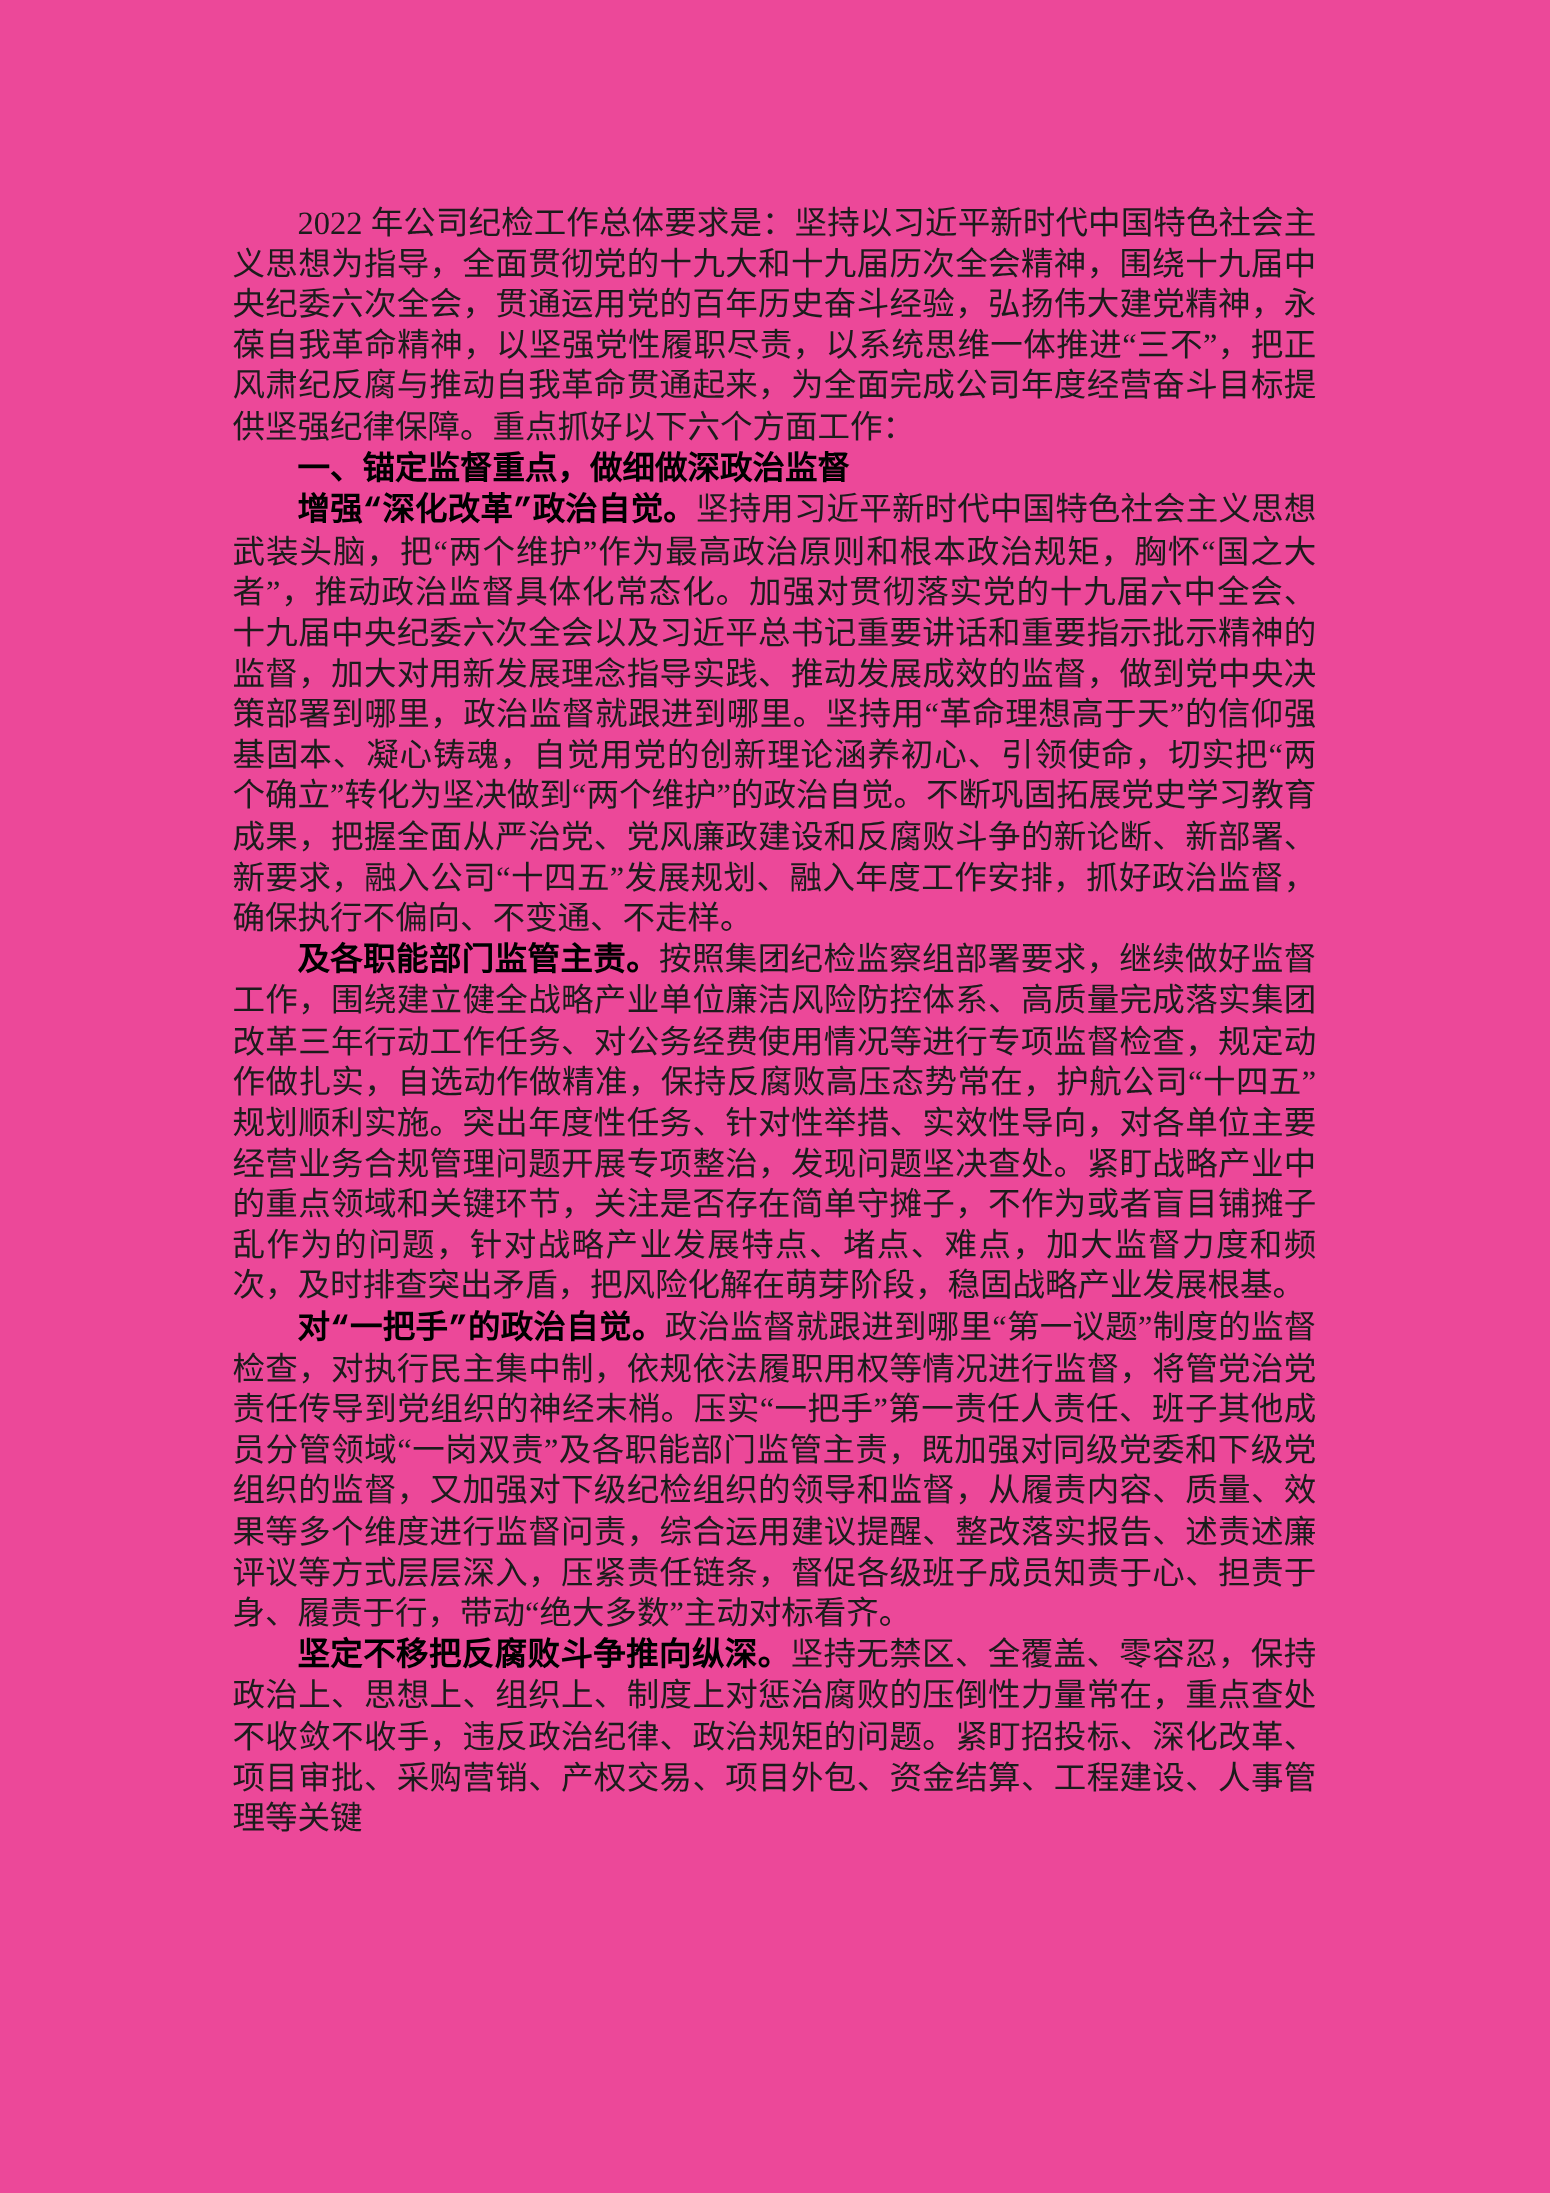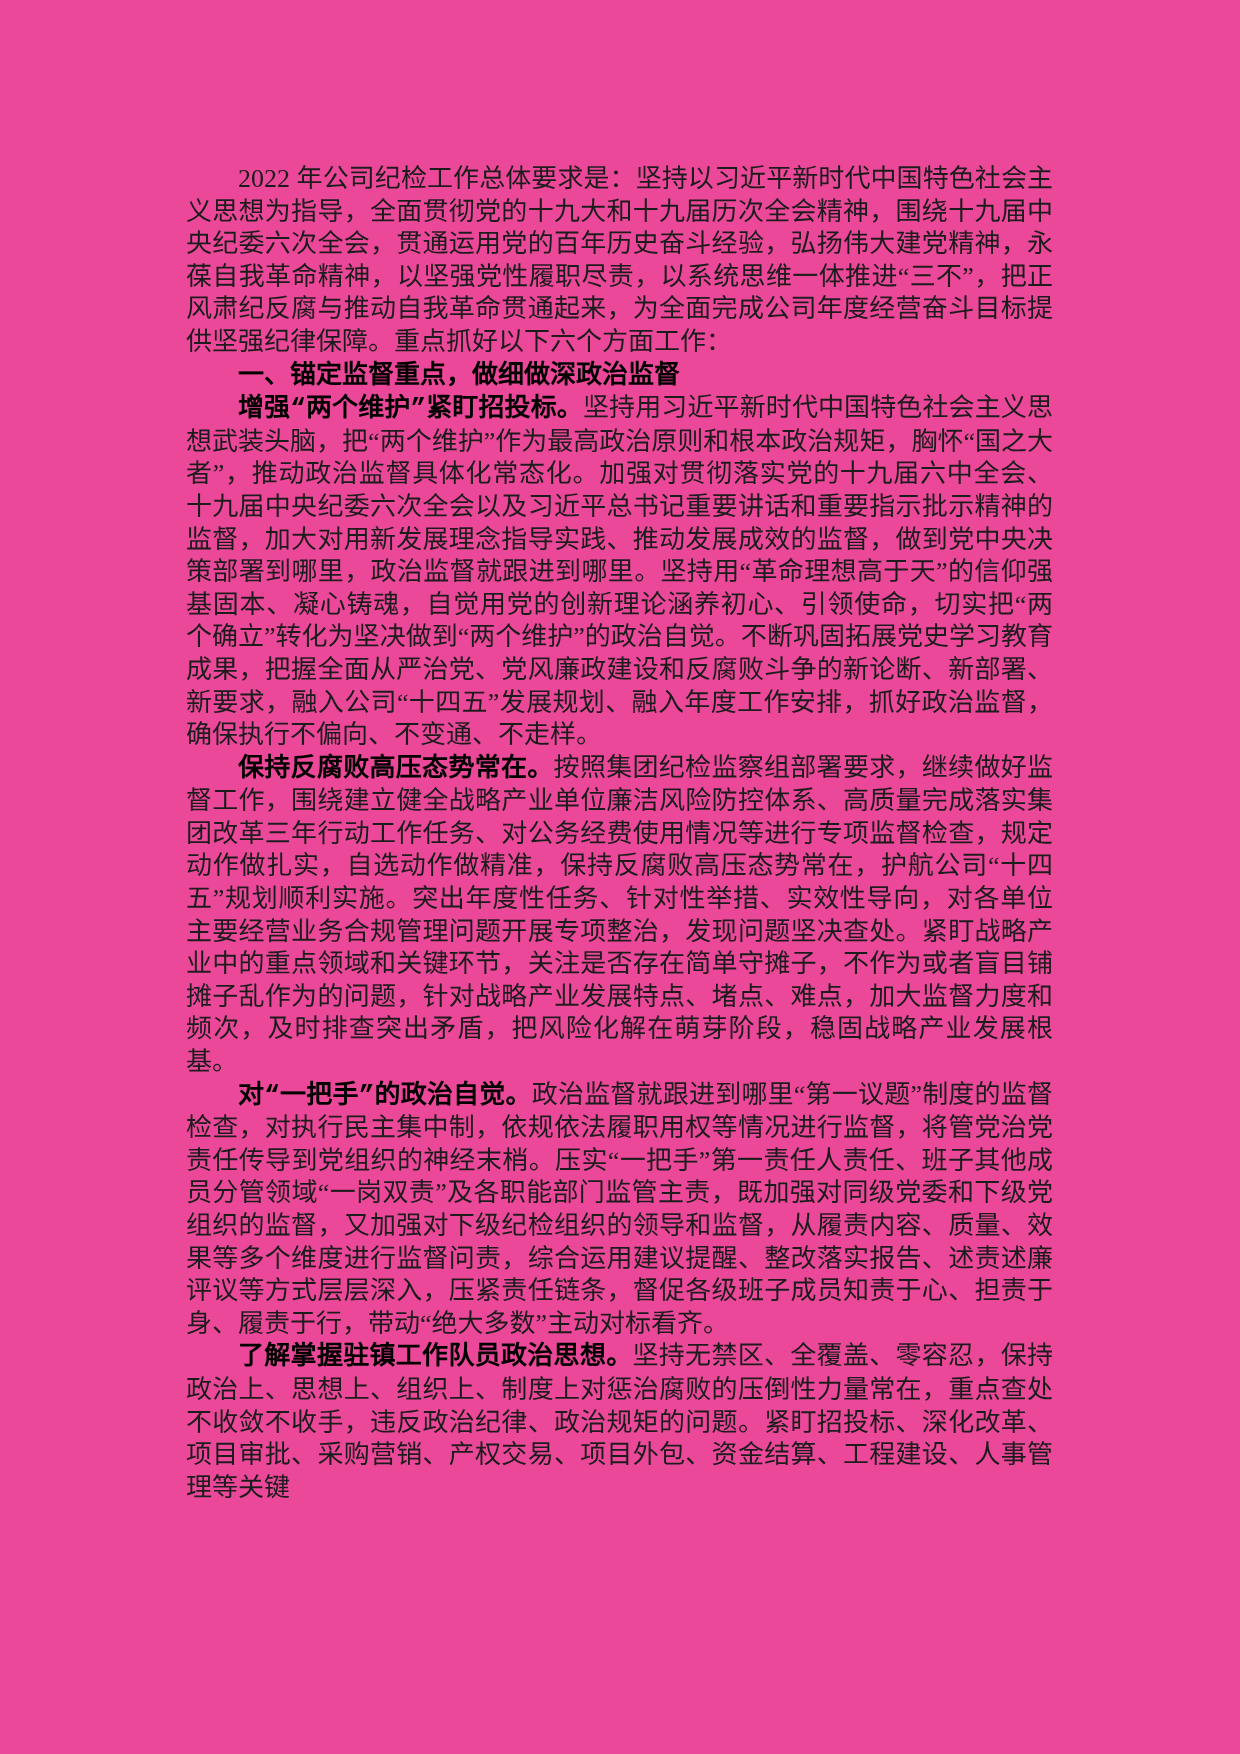--- a/index.html
+++ b/index.html
@@ -31,23 +31,23 @@
 </style>
 </head>
 <body>
 
 <div class="page">
 
   <p><span>2022 年公司纪检工作总体要求是：坚持以习近平新时代中国特色社会主义思想为指导，全面贯彻党的十九大和十九届历次全会精神，围绕十九届中央纪委六次全会，贯通运用党的百年历史奋斗经验，弘扬伟大建党精神，永葆自我革命精神，以坚强党性履职尽责，以系统思维一体推进“三不”，把正风肃纪反腐与推动自我革命贯通起来，为全面完成公司年度经营奋斗目标提供坚强纪律保障。重点抓好以下六个方面工作：</span></p>
 
   <p><span class="heading">一、锚定监督重点，做细做深政治监督</span></p>
 
-  <p><b class="lead">增强“两个维护”紧盯招投标。</b><span>坚持用习近平新时代中国特色社会主义思想武装头脑，把“两个维护”作为最高政治原则和根本政治规矩，胸怀“国之大者”，推动政治监督具体化常态化。加强对贯彻落实党的十九届六中全会、十九届中央纪委六次全会以及习近平总书记重要讲话和重要指示批示精神的监督，加大对用新发展理念指导实践、推动发展成效的监督，做到党中央决策部署到哪里，政治监督就跟进到哪里。坚持用“革命理想高于天”的信仰强基固本、凝心铸魂，自觉用党的创新理论涵养初心、引领使命，切实把“两个确立”转化为坚决做到“两个维护”的政治自觉。不断巩固拓展党史学习教育成果，把握全面从严治党、党风廉政建设和反腐败斗争的新论断、新部署、新要求，融入公司“十四五”发展规划、融入年度工作安排，抓好政治监督，确保执行不偏向、不变通、不走样。</span></p>
+  <p><b class="lead">增强“深化改革”政治自觉。</b><span>坚持用习近平新时代中国特色社会主义思想武装头脑，把“两个维护”作为最高政治原则和根本政治规矩，胸怀“国之大者”，推动政治监督具体化常态化。加强对贯彻落实党的十九届六中全会、十九届中央纪委六次全会以及习近平总书记重要讲话和重要指示批示精神的监督，加大对用新发展理念指导实践、推动发展成效的监督，做到党中央决策部署到哪里，政治监督就跟进到哪里。坚持用“革命理想高于天”的信仰强基固本、凝心铸魂，自觉用党的创新理论涵养初心、引领使命，切实把“两个确立”转化为坚决做到“两个维护”的政治自觉。不断巩固拓展党史学习教育成果，把握全面从严治党、党风廉政建设和反腐败斗争的新论断、新部署、新要求，融入公司“十四五”发展规划、融入年度工作安排，抓好政治监督，确保执行不偏向、不变通、不走样。</span></p>
 
-  <p><b class="lead">保持反腐败高压态势常在。</b><span>按照集团纪检监察组部署要求，继续做好监督工作，围绕建立健全战略产业单位廉洁风险防控体系、高质量完成落实集团改革三年行动工作任务、对公务经费使用情况等进行专项监督检查，规定动作做扎实，自选动作做精准，保持反腐败高压态势常在，护航公司“十四五”规划顺利实施。突出年度性任务、针对性举措、实效性导向，对各单位主要经营业务合规管理问题开展专项整治，发现问题坚决查处。紧盯战略产业中的重点领域和关键环节，关注是否存在简单守摊子，不作为或者盲目铺摊子乱作为的问题，针对战略产业发展特点、堵点、难点，加大监督力度和频次，及时排查突出矛盾，把风险化解在萌芽阶段，稳固战略产业发展根基。</span></p>
+  <p><b class="lead">及各职能部门监管主责。</b><span>按照集团纪检监察组部署要求，继续做好监督工作，围绕建立健全战略产业单位廉洁风险防控体系、高质量完成落实集团改革三年行动工作任务、对公务经费使用情况等进行专项监督检查，规定动作做扎实，自选动作做精准，保持反腐败高压态势常在，护航公司“十四五”规划顺利实施。突出年度性任务、针对性举措、实效性导向，对各单位主要经营业务合规管理问题开展专项整治，发现问题坚决查处。紧盯战略产业中的重点领域和关键环节，关注是否存在简单守摊子，不作为或者盲目铺摊子乱作为的问题，针对战略产业发展特点、堵点、难点，加大监督力度和频次，及时排查突出矛盾，把风险化解在萌芽阶段，稳固战略产业发展根基。</span></p>
 
   <p><b class="lead">对“一把手”的政治自觉。</b><span>政治监督就跟进到哪里“第一议题”制度的监督检查，对执行民主集中制，依规依法履职用权等情况进行监督，将管党治党责任传导到党组织的神经末梢。压实“一把手”第一责任人责任、班子其他成员分管领域“一岗双责”及各职能部门监管主责，既加强对同级党委和下级党组织的监督，又加强对下级纪检组织的领导和监督，从履责内容、质量、效果等多个维度进行监督问责，综合运用建议提醒、整改落实报告、述责述廉评议等方式层层深入，压紧责任链条，督促各级班子成员知责于心、担责于身、履责于行，带动“绝大多数”主动对标看齐。</span></p>
 
 
 
-  <p><b class="lead">了解掌握驻镇工作队员政治思想。</b><span>坚持无禁区、全覆盖、零容忍，保持政治上、思想上、组织上、制度上对惩治腐败的压倒性力量常在，重点查处不收敛不收手，违反政治纪律、政治规矩的问题。紧盯招投标、深化改革、项目审批、采购营销、产权交易、项目外包、资金结算、工程建设、人事管理等关键</span></p>
+  <p><b class="lead">坚定不移把反腐败斗争推向纵深。</b><span>坚持无禁区、全覆盖、零容忍，保持政治上、思想上、组织上、制度上对惩治腐败的压倒性力量常在，重点查处不收敛不收手，违反政治纪律、政治规矩的问题。紧盯招投标、深化改革、项目审批、采购营销、产权交易、项目外包、资金结算、工程建设、人事管理等关键</span></p>
 
 </div>
 
 </body></html>

